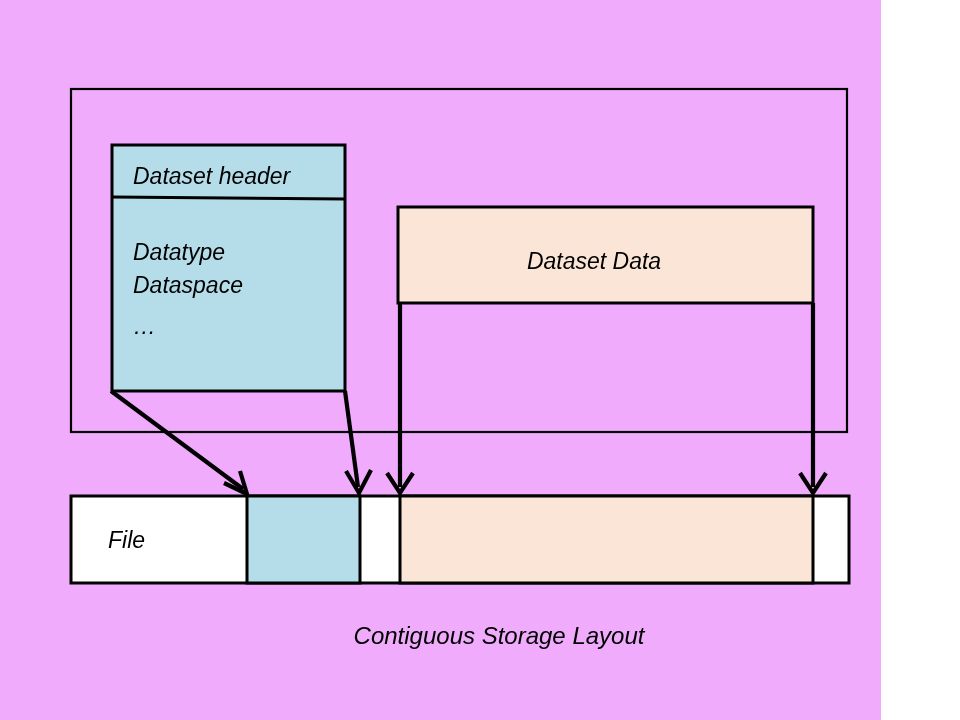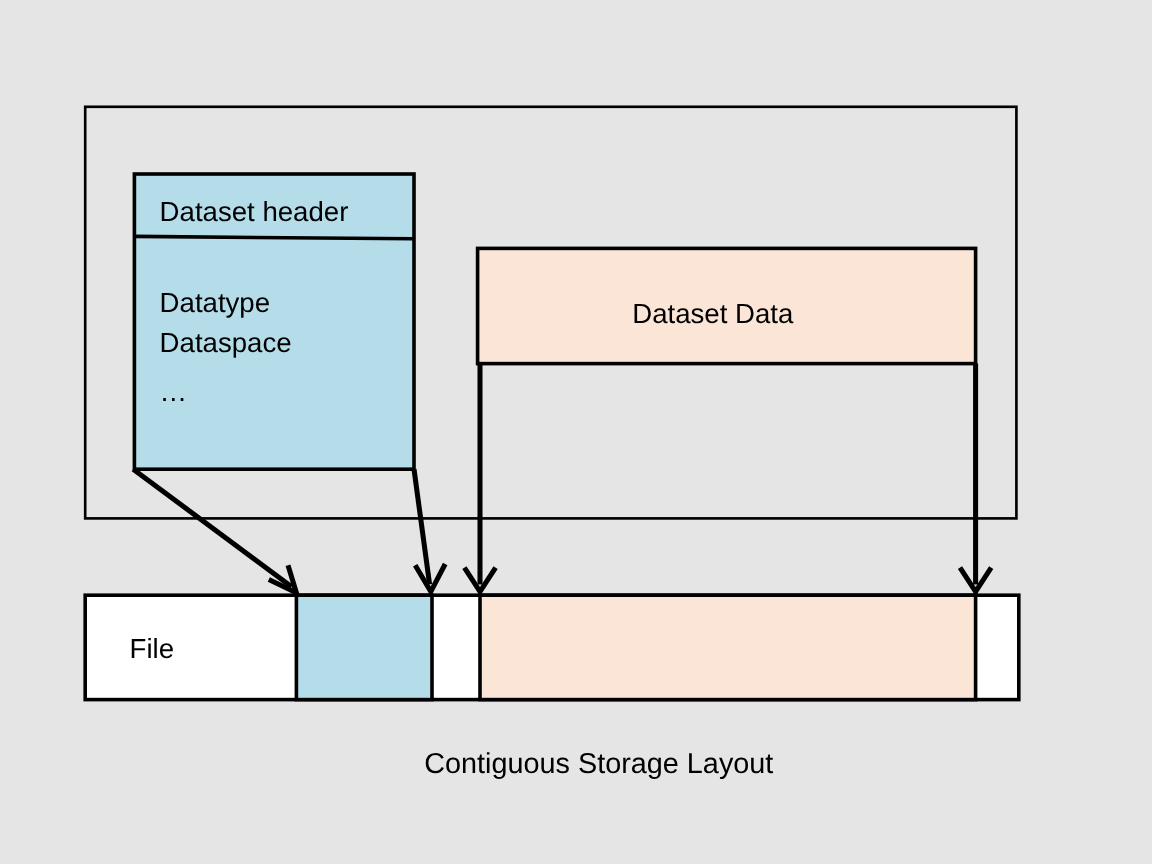--- a/index.html
+++ b/index.html
@@ -8,23 +8,24 @@
     background: #ffffff;
   }
   body {
     width: 960px;
     height: 720px;
     font-family: "Liberation Sans", sans-serif;
     overflow: hidden;
   }
   #diagram-root {
     position: relative;
-    width: 960px;
+    width: 881px;
     height: 720px;
-    background: #e5e5e5;
+    background: #f0abfc;
+    font-style: italic;
   }
   svg#diagram-canvas {
     position: absolute;
     top: 0;
     left: 0;
     width: 960px;
     height: 720px;
     display: block;
   }
   .shape-stroke {

